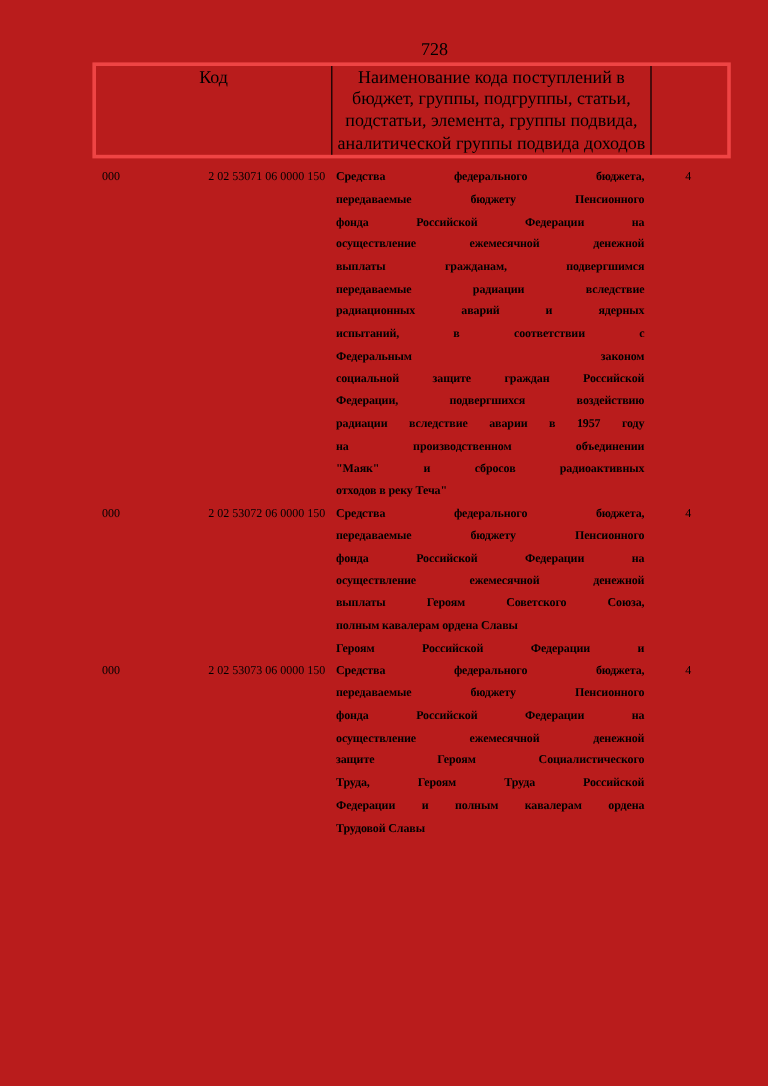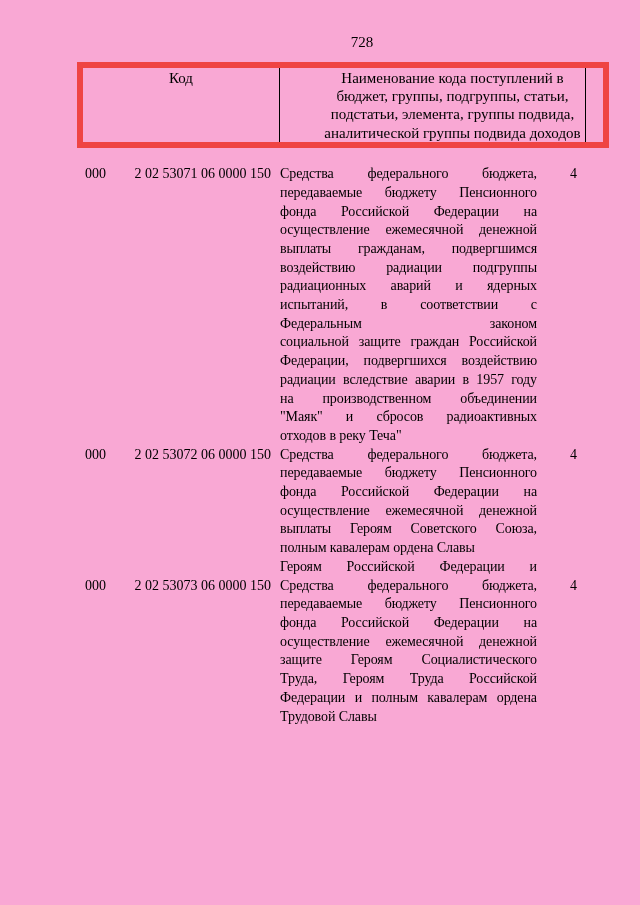--- a/index.html
+++ b/index.html
@@ -3,60 +3,61 @@
 <meta charset="utf-8">
 <style>
   * { margin: 0; padding: 0; box-sizing: border-box; }
   html, body { background: #ffffff; }
   body {
     width: 640px; height: 905px;
     color: #000;
     font-family: "Liberation Serif", "DejaVu Serif", serif;
     overflow: hidden;
   }
-  .page { position: relative; width: 640px; height: 905px; background: #f9a8d4; }
+  .page { position: relative; width: 640px; height: 905px; background: #b91c1c; }
 
   .pagenum {
     margin-left: 78px; width: 530px;
     padding-top: 33px;
     text-align: center; text-indent: 38px;
     font-size: 15px; line-height: 19px;
   }
 
   .thead {
-    margin-left: 77px; margin-top: 10px;
+    margin-left: 77px; 
     width: 532px;
     display: grid; grid-template-columns: 197px 266px 67px;
-    border: 6px solid #ef4444;
-    font-size: 15px; line-height: 18.4px; gap: 40px;
+    border: 3px solid #ef4444;
+    font-size: 15px; line-height: 18.4px;
   }
   .th { text-align: center; padding-top: 0.5px; }
   .th-code, .th-name { border-right: 1px solid #000; }
   .th-name { padding-left: 4px; padding-right: 4px; }
   .hline { line-height: 18.4px; }
   sup.fnote { font-size: 10px; vertical-align: super; margin-left: 2px; line-height: 0; }
 
   .tbody {
-    margin-left: 77px; margin-top: 17px;
+    margin-left: 77px; margin-top: 7px;
     width: 532px;
-    font-size: 14px;
+    font-size: 10px;
   }
   .trow { display: grid; grid-template-columns: 197px 266px 67px; align-items: start; }
   .cell-code {
     display: flex; justify-content: space-between;
     padding: 0 3px 0 8px;
     line-height: 18.7px;
     white-space: nowrap;
   }
   .cell-name { padding: 0 3px 0 6px; }
   .line {
     line-height: 18.7px;
     text-align: justify;
     text-align-last: justify;
     letter-spacing: -0.1px;
+    font-weight: bold;
   }
   .line.last { text-align-last: left; }
   .cell-level { text-align: center; line-height: 18.7px; }
 </style>
 </head>
 <body>
 
 <div class="page">
 
   <div class="pagenum">728</div>
@@ -78,21 +79,21 @@
     <div class="cell-code">
       <span>000</span>
       <span>2 02 53071 06 0000 150</span>
     </div>
     <div class="cell-name">
           <div class="line">Средства федерального бюджета,</div>
           <div class="line">передаваемые бюджету Пенсионного</div>
           <div class="line">фонда Российской Федерации на</div>
           <div class="line">осуществление ежемесячной денежной</div>
           <div class="line">выплаты гражданам, подвергшимся</div>
-          <div class="line">воздействию радиации подгруппы</div>
+          <div class="line">передаваемые радиации вследствие</div>
           <div class="line">радиационных аварий и ядерных</div>
           <div class="line">испытаний, в соответствии с</div>
           <div class="line">Федеральным законом</div>
           <div class="line">социальной защите граждан Российской</div>
           <div class="line">Федерации, подвергшихся воздействию</div>
           <div class="line">радиации вследствие аварии в 1957 году</div>
           <div class="line">на производственном объединении</div>
           <div class="line">"Маяк" и сбросов радиоактивных</div>
           <div class="line last">отходов в реку Теча"</div>
         </div>

